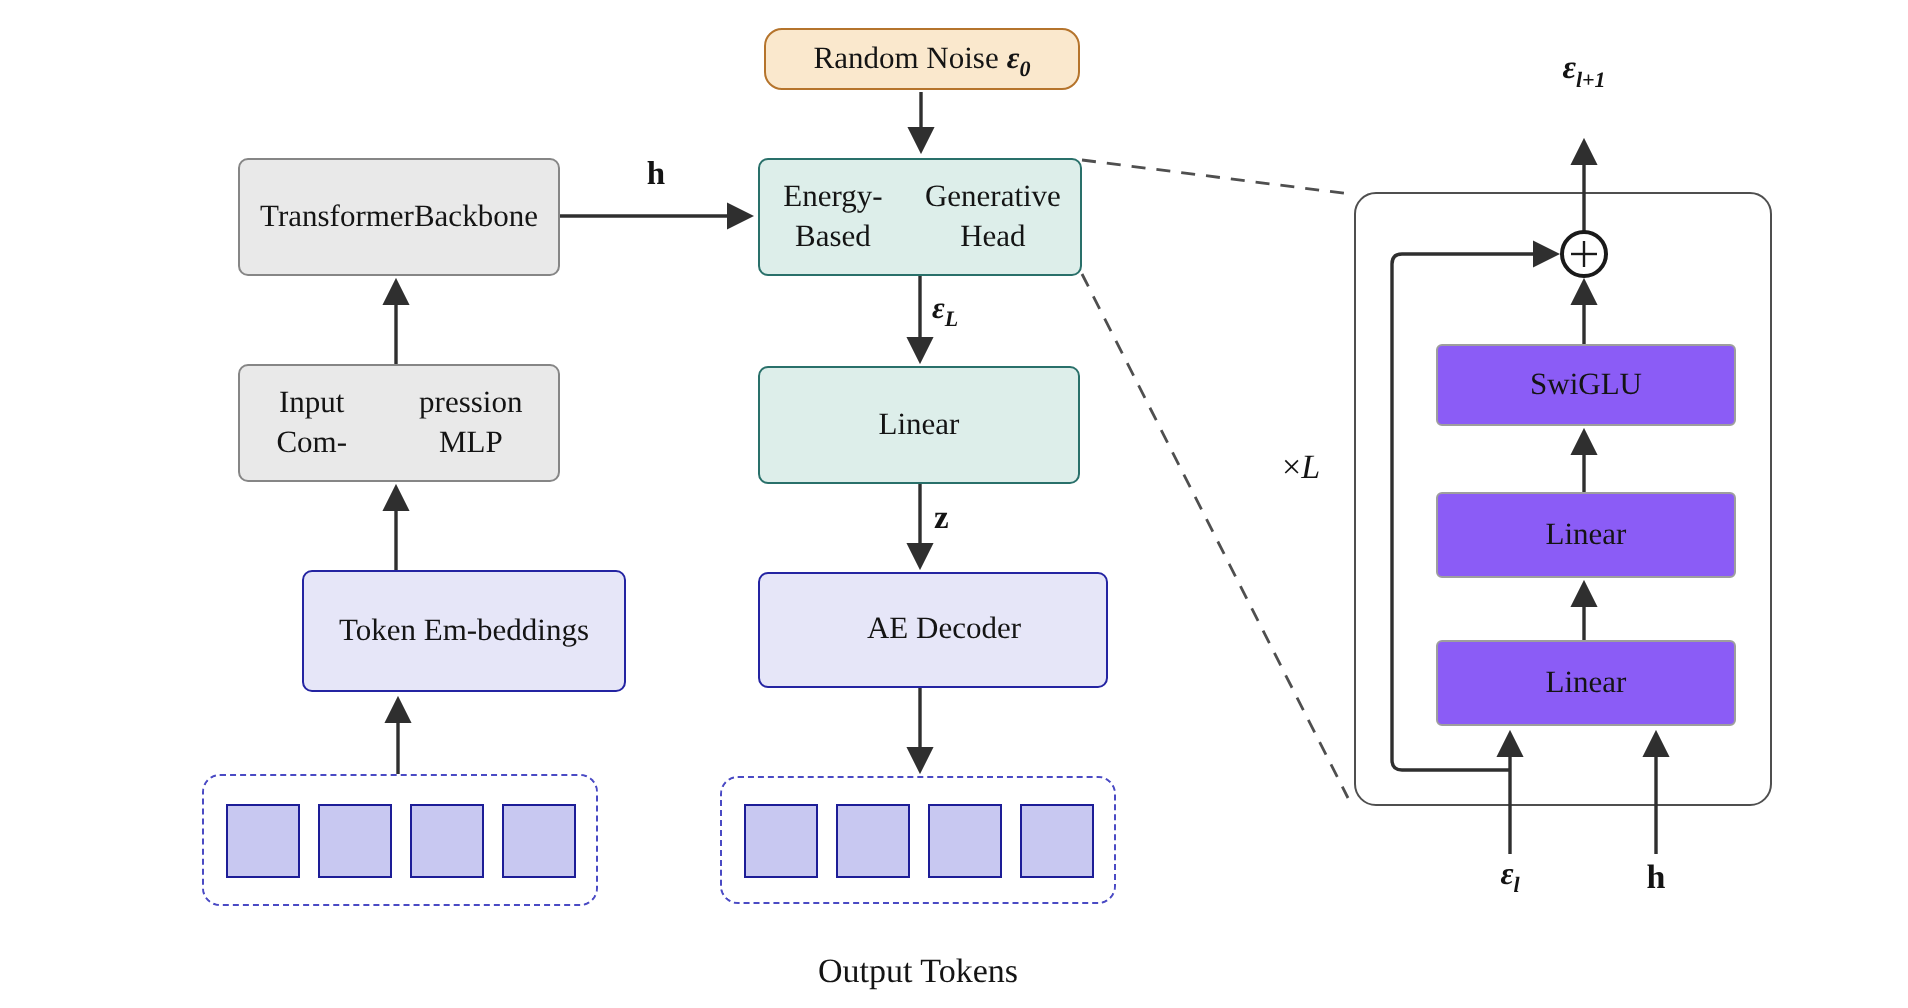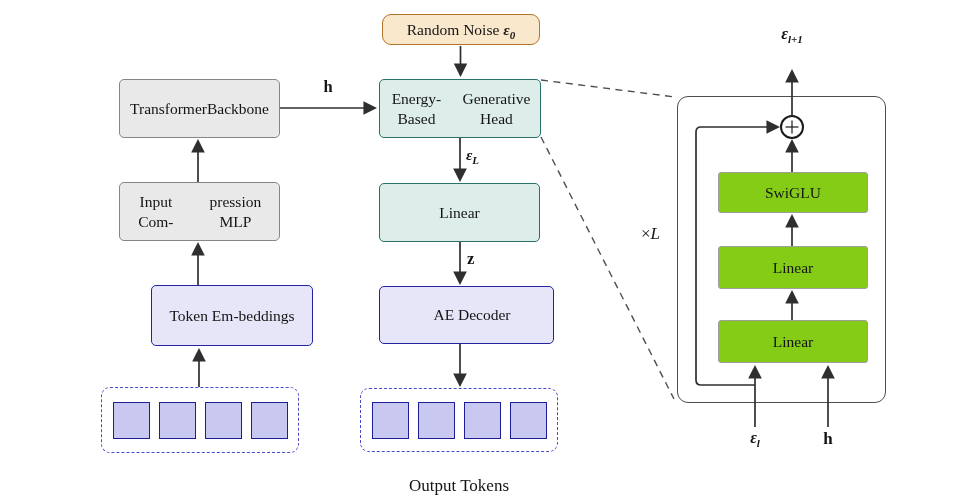--- a/index.html
+++ b/index.html
@@ -7,21 +7,21 @@
     position:relative;width:954px;height:504px;background:#ffffff;
     font-family:"Liberation Serif","DejaVu Serif",serif;color:#141414;overflow:hidden;
   }
   .wires{position:absolute;left:0;top:0;width:954px;height:504px;pointer-events:none;z-index:5;}
   .box{
     position:absolute;box-sizing:border-box;display:flex;flex-direction:row;
     align-items:center;justify-content:center;text-align:center;
     font-size:15.5px;line-height:1.24;border-radius:5px;z-index:2;
   }
   .gray{background:#e9e9e9;border:1.5px solid #868686;}
-  .detailgray{background:#84cc16;border:1.4px solid #9e9e9e;border-radius:3px;}
+  .detailgray{background:#8b5cf6;border:1.4px solid #9e9e9e;border-radius:3px;}
   .teal{background:#ddeeea;border:1.7px solid #29706a;}
   .lav{background:#e6e6f8;border:1.7px solid #2424a2;}
   .orange{background:#fae8cd;border:1.7px solid #b5742c;border-radius:9px;flex-direction:row;gap:4px;}
   .tokbox{
     position:absolute;box-sizing:border-box;border:1.7px dashed #4a4ac4;border-radius:9px;
     display:flex;align-items:center;justify-content:center;gap:9px;z-index:2;background:transparent;
   }
   .tok{width:37px;height:37px;background:#c8c8f1;border:1.8px solid #1d1d97;box-sizing:border-box;}
   .panel{
     position:absolute;box-sizing:border-box;border:1.7px solid #4f4f4f;border-radius:11px;

